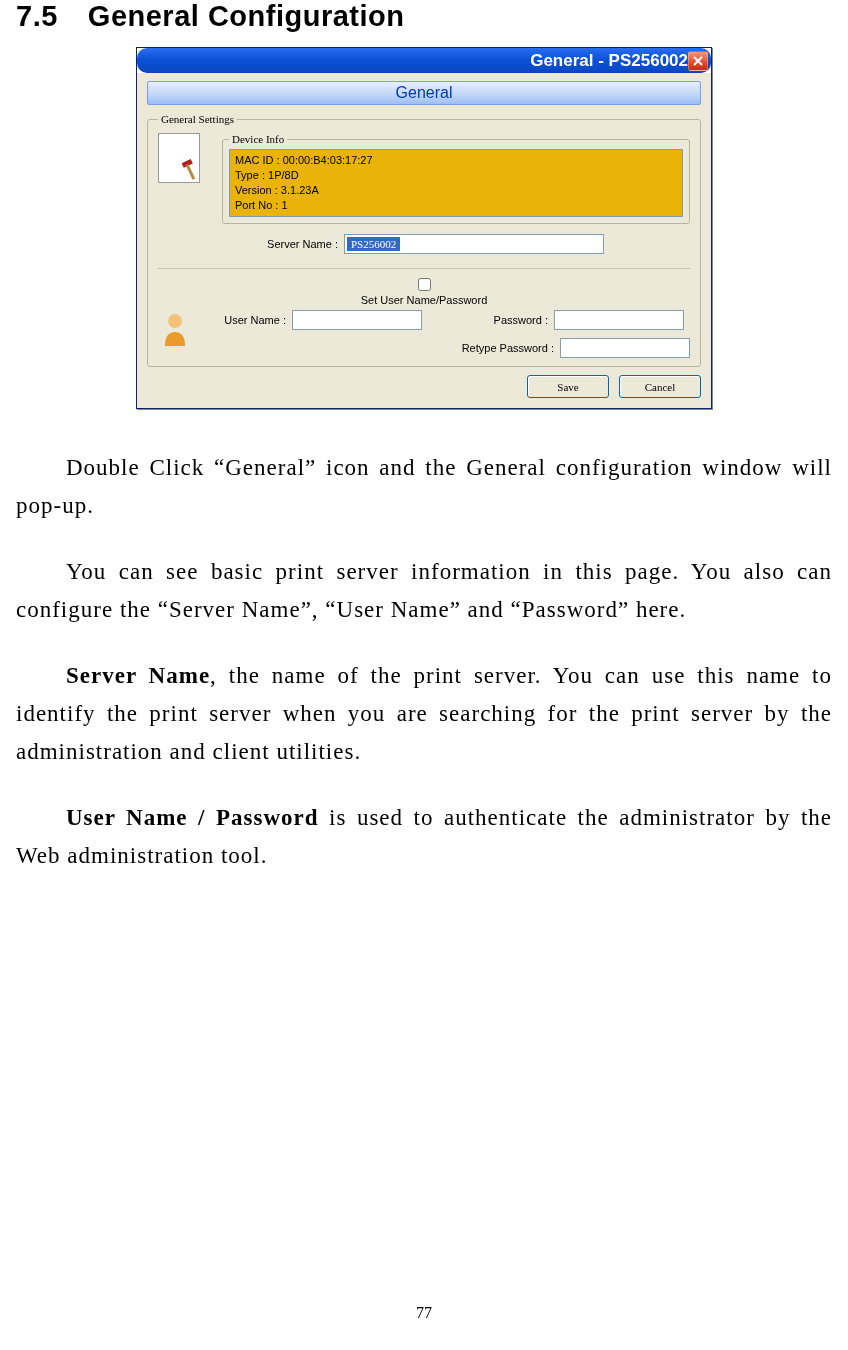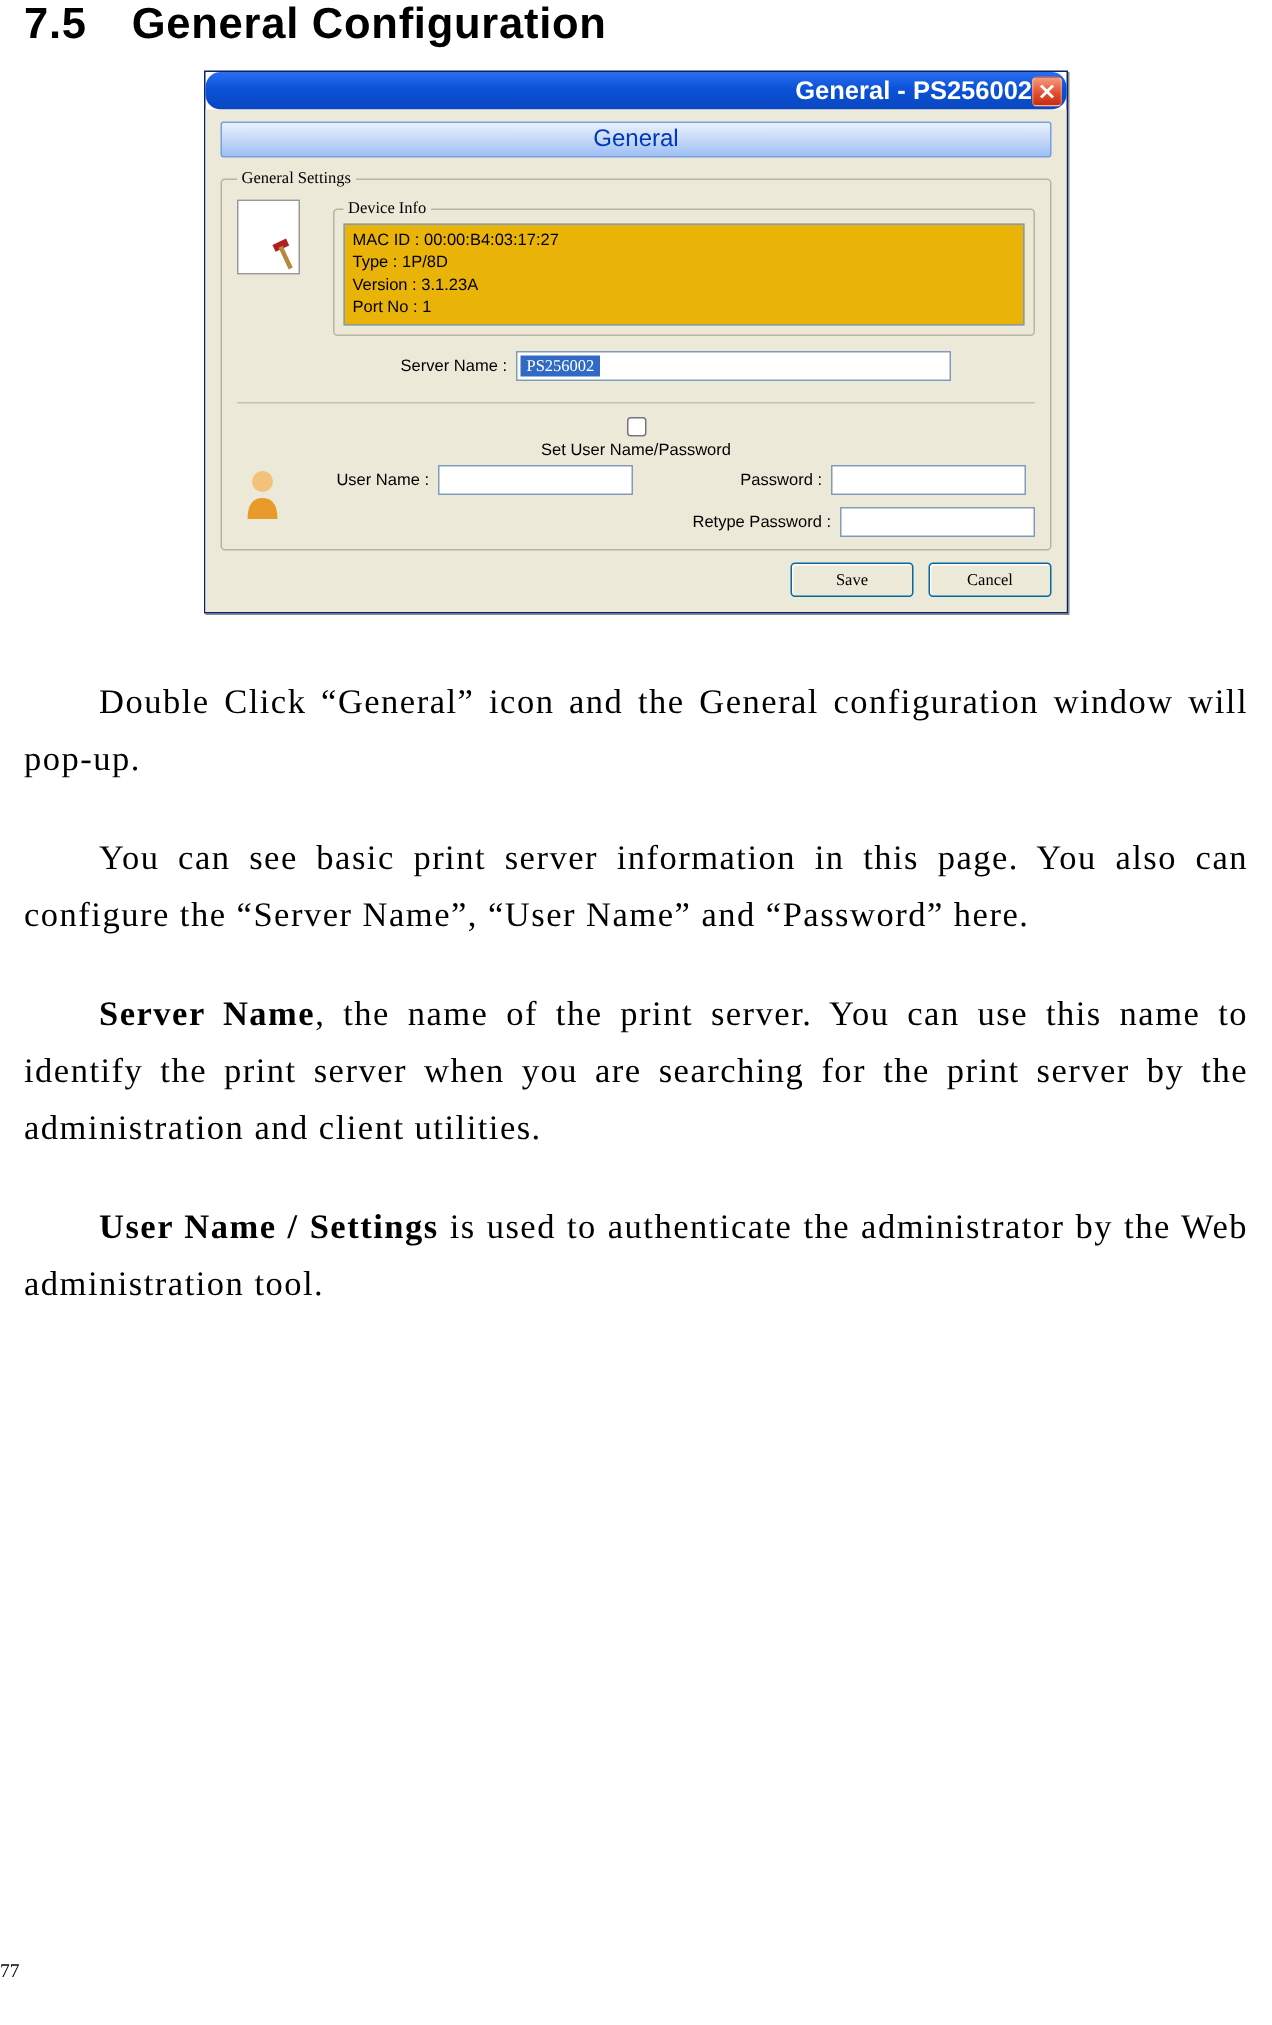--- a/index.html
+++ b/index.html
@@ -168,22 +168,22 @@
   }
   .body-text p {
     margin: 0 0 28px 0;
     text-align: justify;
   }
   .body-text p .indent { display:inline-block; width:50px; }
   .pagenum {
     position: absolute;
     bottom: 28px;
     left: 0; right: 0;
-    text-align: left;
-    font-size: 13px;
+    text-align: center;
+    font-size: 16px;
     font-family: "Times New Roman", serif;
   }
 </style>
 </head>
 <body>
 
 <div class="page">
 
   <h2 class="section-heading">
     <span class="num">7.5</span><span>General Configuration</span>
@@ -219,21 +219,21 @@
               <div>MAC ID : 00:00:B4:03:17:27</div>
               <div>Type : 1P/8D</div>
               <div>Version : 3.1.23A</div>
               <div>Port No : 1</div>
             </div>
           </fieldset>
         </div>
 
         <div class="field-row server-name-row">
           <label class="lbl">Server Name :</label>
-          <div class="txt" style="display:flex;align-items:center;width:290px;height:20px;border:1px solid #7f9db9;background:#fff;padding:0 2px;">
+          <div class="txt" style="display:flex;align-items:center;width:260px;height:20px;border:1px solid #7f9db9;background:#fff;padding:0 2px;">
             <span class="sel">PS256002</span>
           </div>
         </div>
 
         <hr class="sep">
 
         <div class="chk-row">
           <input type="checkbox" style="">
           <span>Set User Name/Password</span>
         </div>
@@ -264,18 +264,18 @@
         <button class="winbtn">Save</button>
         <button class="winbtn">Cancel</button>
       </div>
     </div>
   </div>
 
   <div class="body-text">
     <p><span class="indent"></span><span>Double Click “General” icon and the General configuration window will pop-up.</span></p>
     <p><span class="indent"></span><span>You can see basic print server information in this page. You also can configure the “Server Name”, “User Name” and “Password” here.</span></p>
     <p><span class="indent"></span><b>Server Name</b><span>, the name of the print server. You can use this name to identify the print server when you are searching for the print server by the administration and client utilities.</span></p>
-    <p><span class="indent"></span><b>User Name / Settings</b><span> is used to authenticate the administrator by the Web administration tool.</span></p>
+    <p><span class="indent"></span><b>User Name / Password</b><span> is used to authenticate the administrator by the Web administration tool.</span></p>
   </div>
 
 </div>
 
 <div class="pagenum">77</div>
 
 </body></html>

